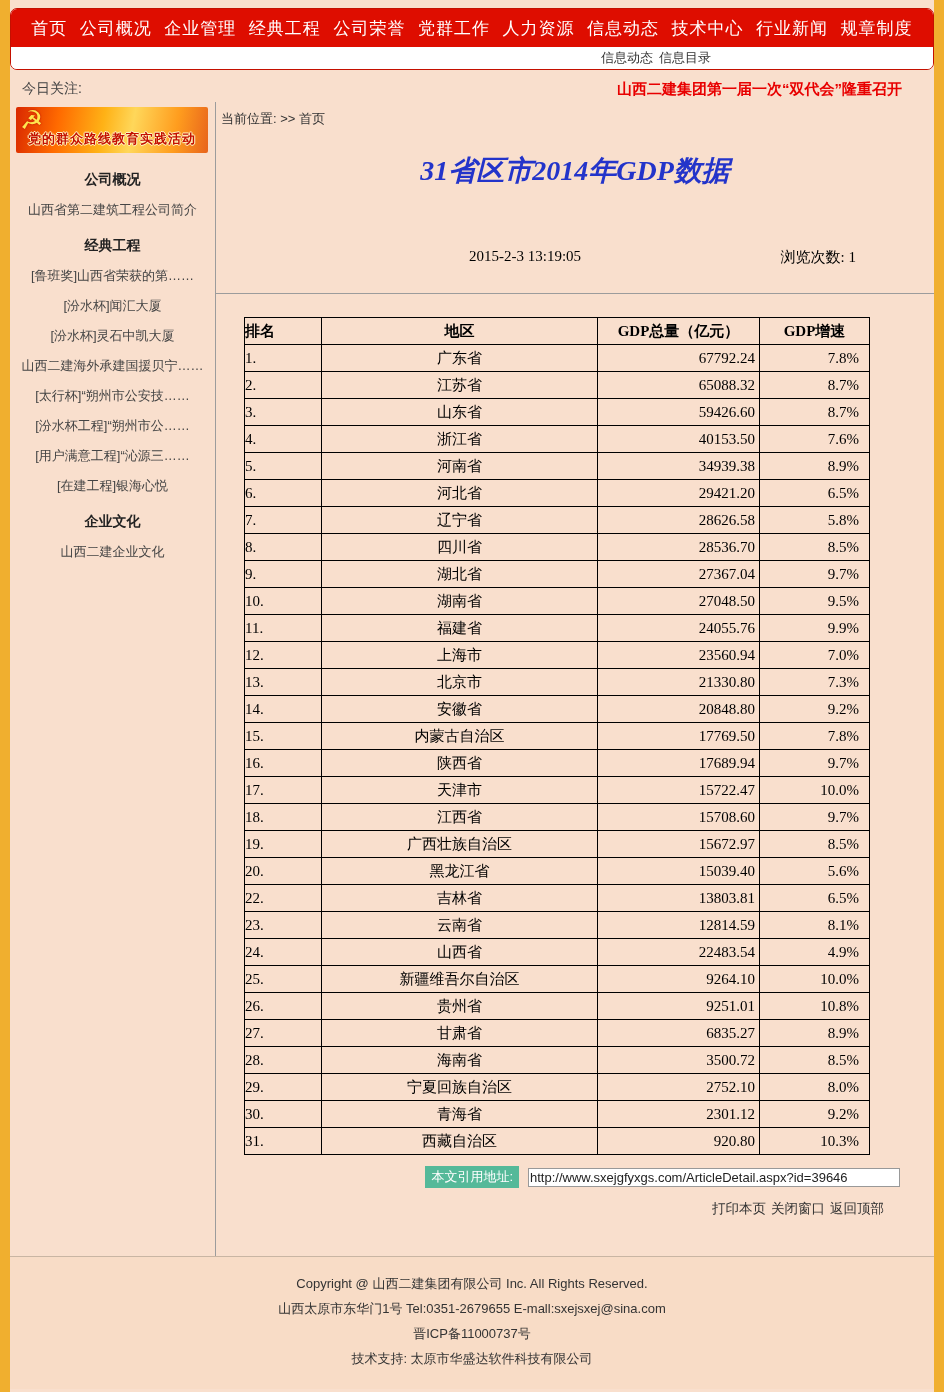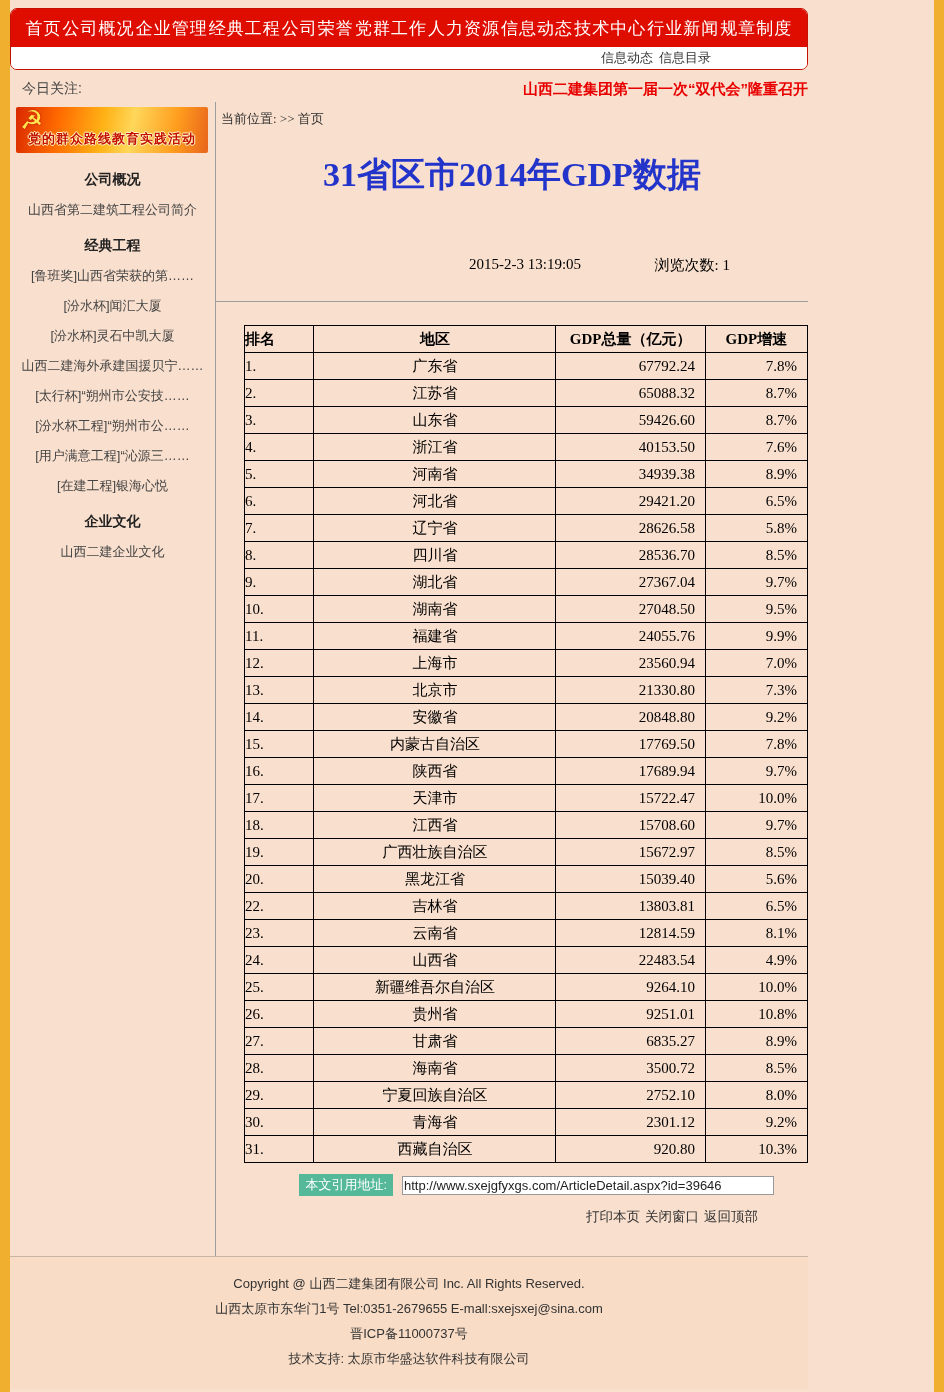--- a/index.html
+++ b/index.html
@@ -6,21 +6,21 @@
   html, body { width: 944px; }
   body {
     height: 1392px;
     background: #F9DFCD;
     border-left: 10px solid #F0AF2F;
     border-right: 10px solid #F0AF2F;
     font-family: "Liberation Sans", "DejaVu Sans", sans-serif;
     color: #333;
     overflow: hidden;
   }
-  .page { width: 798px; }
+  .page { width: 924px; }
 
   
   .navbox {
     margin-top: 8px;
     border: 1px solid #C41000;
     border-radius: 7px;
     overflow: hidden;
     background: #fff;
   }
   .mainnav {
@@ -49,21 +49,21 @@
     color: #333;
   }
   .subnav span { cursor: pointer; }
 
   
   .ticker {
     height: 32px;
     display: flex;
     align-items: center;
     justify-content: space-between;
-    padding: 6px 0 0 12px;
+    padding: 6px 32px 0 12px;
   }
   .ticker-label { font-size: 14px; color: #444; }
   .ticker-headline { font-size: 15px; font-weight: bold; color: #E80000; cursor: pointer; }
 
   
   .main { display: flex; align-items: stretch; min-height: 1154px; }
 
   .sidebar { width: 205px; text-align: center; }
   .banner {
     margin: 5px 7px 0 6px;
@@ -85,28 +85,29 @@
   .banner .banner-text {
     font-size: 13px; font-weight: bold; color: #C41000;
     letter-spacing: 1px; padding-bottom: 5px; white-space: nowrap;
     text-shadow: -1px 0 #FFF3C0, 1px 0 #FFF3C0, 0 -1px #FFF3C0, 0 1px #FFF3C0;
   }
   .side-section { margin-top: 18px; }
   .side-title { font-size: 14px; font-weight: bold; color: #222; margin-bottom: 12px; }
   .side-link { font-size: 13px; color: #444; margin-bottom: 12px; cursor: pointer; white-space: nowrap; }
 
   .content { flex: 1; border-left: 1px solid #9C9C9C; }
-  .breadcrumb { padding: 8px 0 0 5px; font-size: 13px; color: #333; font-family: Liberation Serif, serif; }
+  .breadcrumb { padding: 8px 0 0 5px; font-size: 13px; color: #333; }
   .article-title {
     margin-top: 24px;
     text-align: center;
     font-family: "Liberation Serif", "DejaVu Serif", serif;
     font-weight: bold;
-    font-size: 34px;
+    font-size: 28px;
     color: #2334CA;
+    font-style: italic;
   }
   .meta {
     margin-top: 58px;
     display: flex;
     font-family: "Liberation Serif", "DejaVu Serif", serif;
     font-size: 15px;
     color: #000;
   }
   .meta .date { margin-left: 253px; }
   .meta .views { margin-left: auto; margin-right: 78px; }
@@ -125,21 +126,21 @@
     border: 1px solid #000;
     height: 26px;
     line-height: 26px;
     padding: 0;
   }
   table.gdp th { font-weight: bold; text-align: center; }
   table.gdp th:nth-child(1), table.gdp td:nth-child(1) { width: 77px;  text-align: left; }
   table.gdp th:nth-child(2), table.gdp td:nth-child(2) { width: 276px; text-align: center; }
   table.gdp th:nth-child(3), table.gdp td:nth-child(3) { width: 162px; }
   table.gdp th:nth-child(4), table.gdp td:nth-child(4) { width: 110px; }
-  table.gdp td:nth-child(3) { text-align: right; padding-right: 10px; }
+  table.gdp td:nth-child(3) { text-align: right; padding-right: 4px; }
   table.gdp td:nth-child(4) { text-align: right; padding-right: 10px; }
 
   
   .cite-row {
     margin: 11px 34px 0 0;
     display: flex;
     justify-content: flex-end;
     align-items: center;
   }
   .cite-label {

